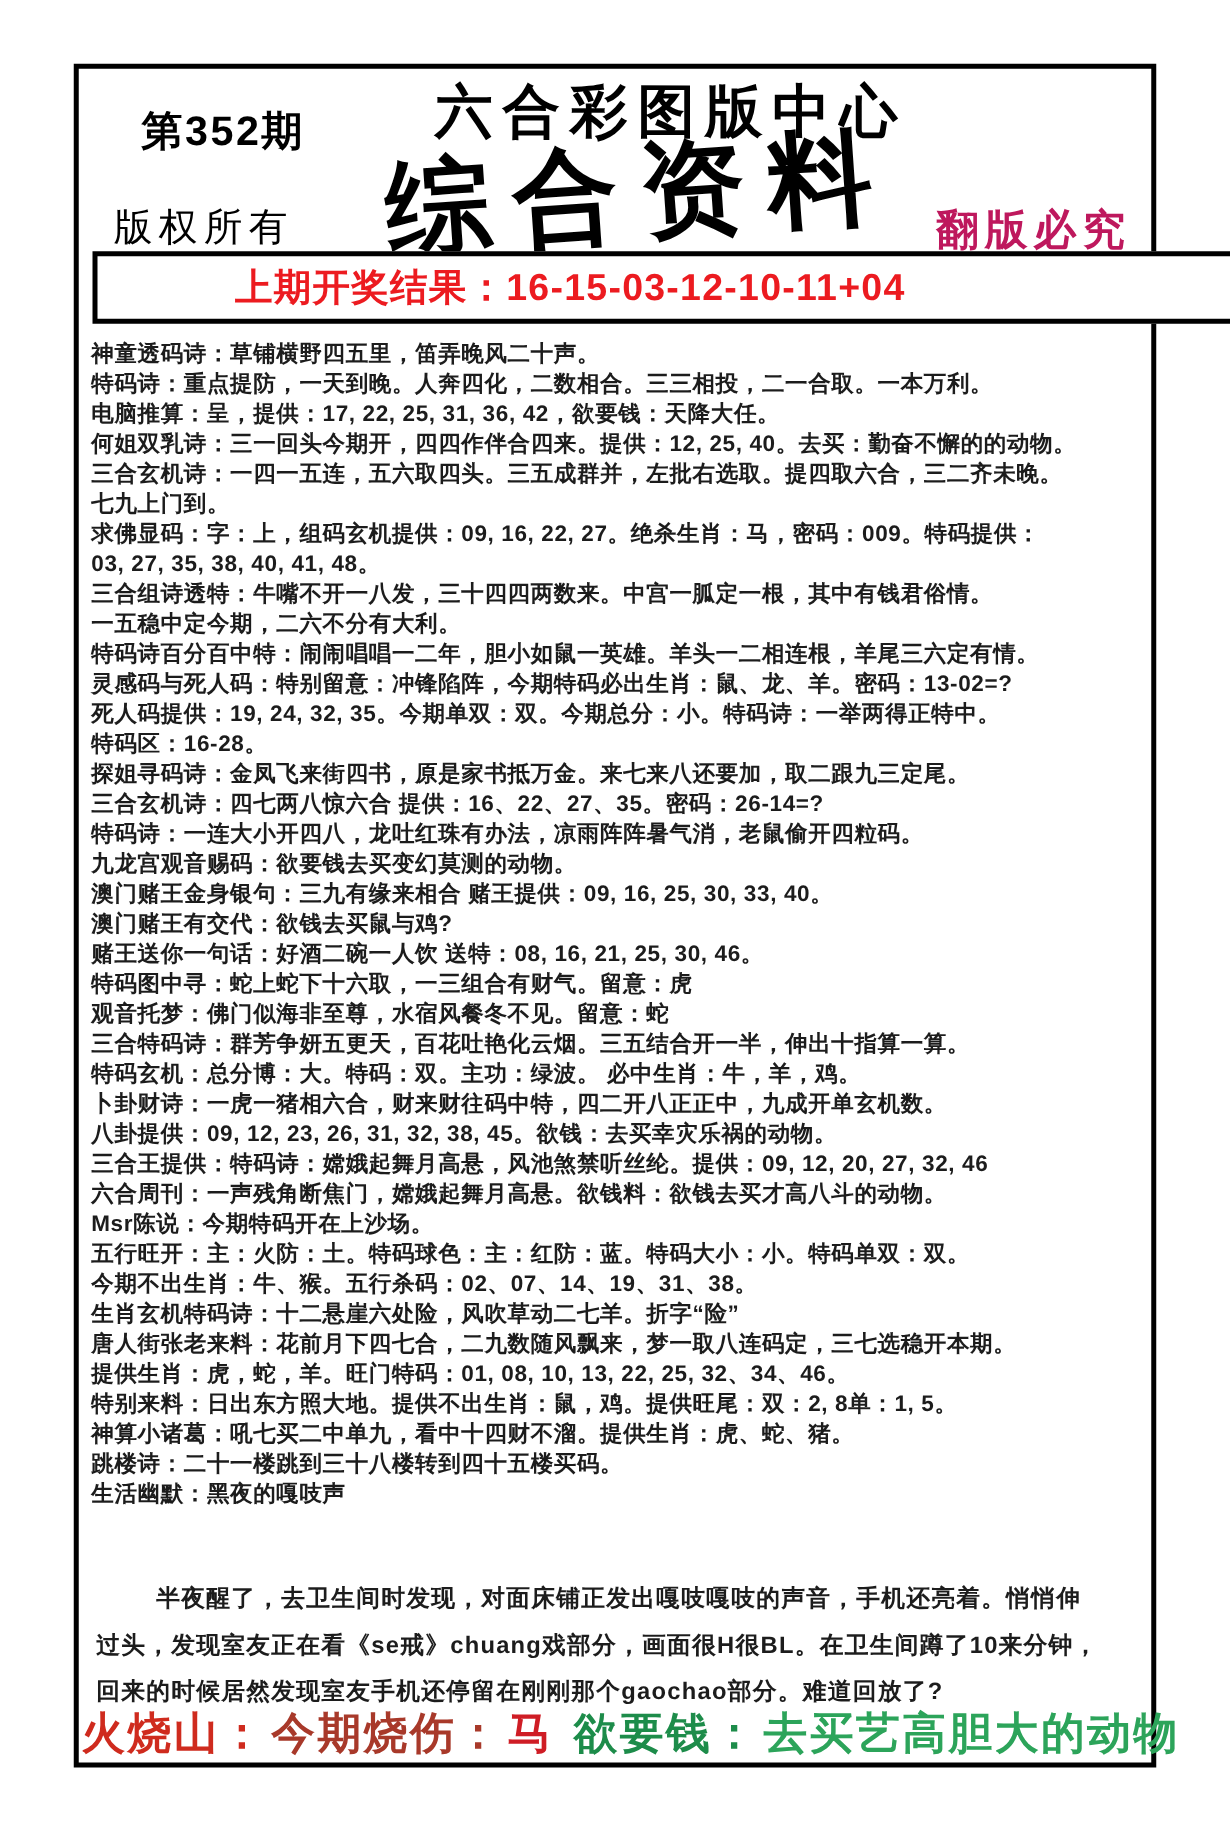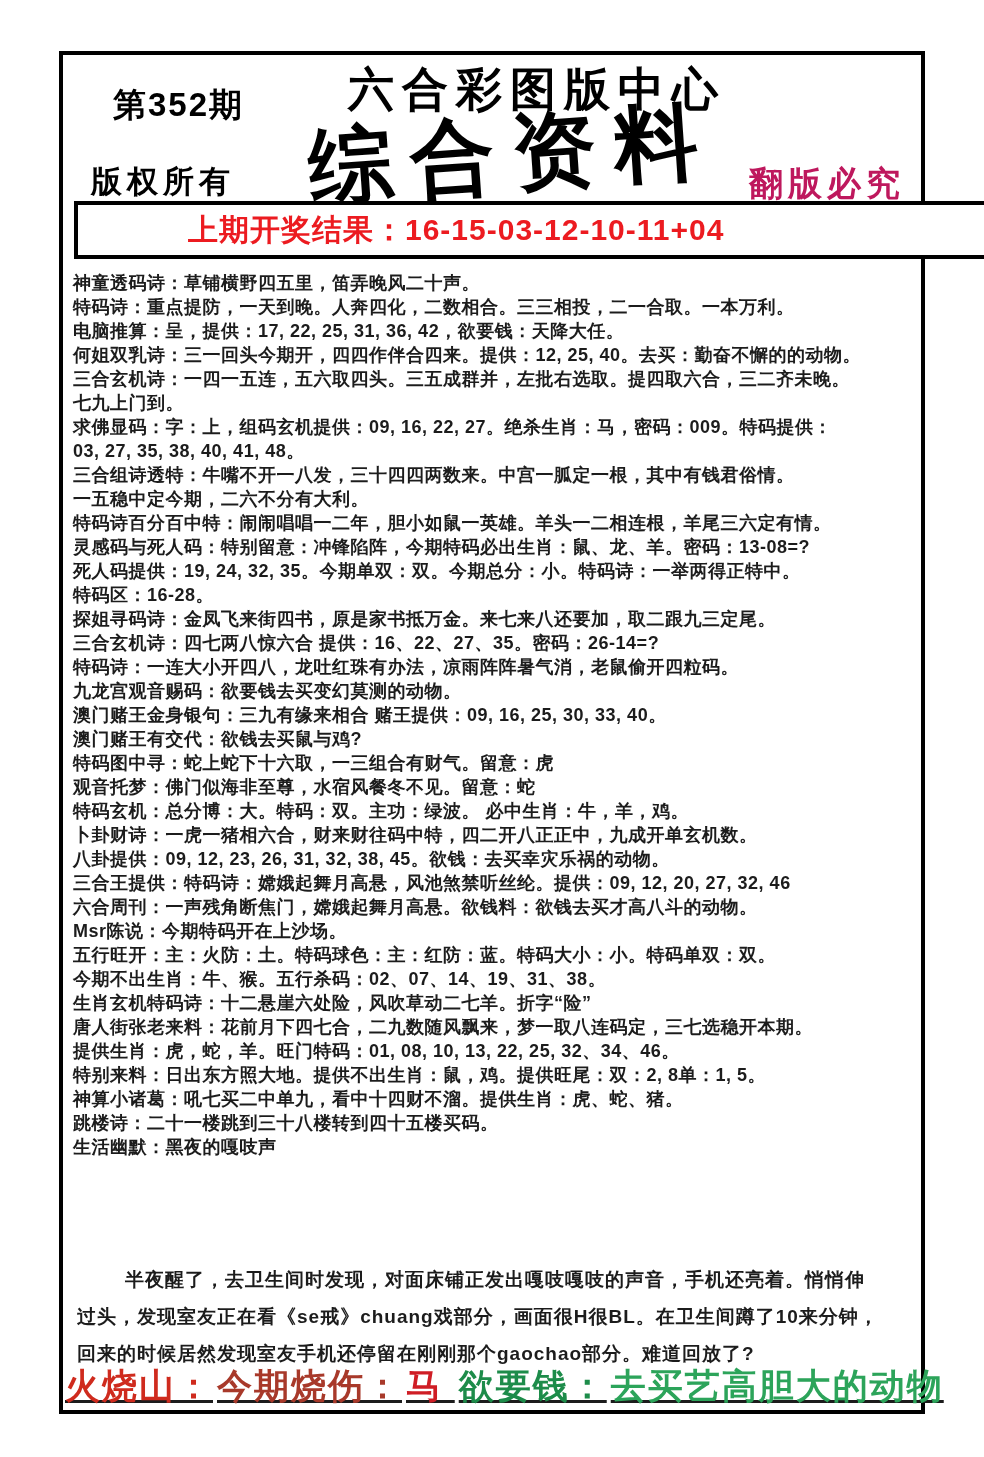--- a/index.html
+++ b/index.html
@@ -24,21 +24,21 @@
   }
   .main-title{
     position:absolute;left:0;right:0;top:44px;text-align:center;
     padding-left:40px;
     font-size:84px;font-weight:900;letter-spacing:18px;color:#000;
     transform:rotate(-4deg);
     font-family:"DejaVu Serif","Liberation Serif",serif;
   }
   .copy-left{
     position:absolute;left:28px;top:106px;
-    font-size:31px;font-weight:bold;letter-spacing:5px;color:#000;
+    font-size:31px;font-weight:normal;letter-spacing:5px;color:#000;
   }
   .copy-right{
     position:absolute;right:16px;top:106px;
     font-size:34px;font-weight:bold;letter-spacing:5px;color:#be185d;
   }
   .result-box{
     position:absolute;left:11px;top:146px;width:816px;height:50px;
     border:4px solid #000;background:#fff;
     display:flex;align-items:center;padding-left:110px;
     font-size:30px;font-weight:bold;letter-spacing:1px;
@@ -53,21 +53,21 @@
   .humor{
     position:absolute;left:14px;top:1206px;width:830px;
   }
   .humor .humor-line{
     font-size:19px;line-height:37px;font-weight:bold;
     white-space:nowrap;color:#1c1c1c;letter-spacing:1px;
   }
   .humor .humor-line:first-child{padding-left:48px;}
   .footer-line{
     position:absolute;left:0;right:0;top:1308px;text-align:center;
-    font-size:35px;font-weight:900;letter-spacing:2px;white-space:nowrap;text-decoration:underline;
+    font-size:35px;font-weight:900;letter-spacing:2px;white-space:nowrap;
   }
   .footer-line span{padding:0 2px;}
 </style>
 </head>
 <body>
 
 <div class="frame">
 
   <div class="site-title">六合彩图版中心</div>
   <div class="issue">第352期</div>
@@ -84,31 +84,33 @@
       <div class="tip-line">特码诗：重点提防，一天到晚。人奔四化，二数相合。三三相投，二一合取。一本万利。</div>
       <div class="tip-line">电脑推算：呈，提供：17, 22, 25, 31, 36, 42，欲要钱：天降大任。</div>
       <div class="tip-line">何姐双乳诗：三一回头今期开，四四作伴合四来。提供：12, 25, 40。去买：勤奋不懈的的动物。</div>
       <div class="tip-line">三合玄机诗：一四一五连，五六取四头。三五成群并，左批右选取。提四取六合，三二齐未晚。</div>
       <div class="tip-line">七九上门到。</div>
       <div class="tip-line">求佛显码：字：上，组码玄机提供：09, 16, 22, 27。绝杀生肖：马，密码：009。特码提供：</div>
       <div class="tip-line">03, 27, 35, 38, 40, 41, 48。</div>
       <div class="tip-line">三合组诗透特：牛嘴不开一八发，三十四四两数来。中宫一胍定一根，其中有钱君俗情。</div>
       <div class="tip-line">一五稳中定今期，二六不分有大利。</div>
       <div class="tip-line">特码诗百分百中特：闹闹唱唱一二年，胆小如鼠一英雄。羊头一二相连根，羊尾三六定有情。</div>
-      <div class="tip-line">灵感码与死人码：特别留意：冲锋陷阵，今期特码必出生肖：鼠、龙、羊。密码：13-08=?</div>
+      <div class="tip-line">灵感码与死人码：特别留意：冲锋陷阵，今期特码必出生肖：鼠、龙、羊。密码：13-02=?</div>
       <div class="tip-line">死人码提供：19, 24, 32, 35。今期单双：双。今期总分：小。特码诗：一举两得正特中。</div>
       <div class="tip-line">特码区：16-28。</div>
       <div class="tip-line">探姐寻码诗：金凤飞来街四书，原是家书抵万金。来七来八还要加，取二跟九三定尾。</div>
       <div class="tip-line">三合玄机诗：四七两八惊六合 提供：16、22、27、35。密码：26-14=?</div>
       <div class="tip-line">特码诗：一连大小开四八，龙吐红珠有办法，凉雨阵阵暑气消，老鼠偷开四粒码。</div>
       <div class="tip-line">九龙宫观音赐码：欲要钱去买变幻莫测的动物。</div>
       <div class="tip-line">澳门赌王金身银句：三九有缘来相合 赌王提供：09, 16, 25, 30, 33, 40。</div>
       <div class="tip-line">澳门赌王有交代：欲钱去买鼠与鸡?</div>
+      <div class="tip-line">赌王送你一句话：好酒二碗一人饮 送特：08, 16, 21, 25, 30, 46。</div>
       <div class="tip-line">特码图中寻：蛇上蛇下十六取，一三组合有财气。留意：虎</div>
       <div class="tip-line">观音托梦：佛门似海非至尊，水宿风餐冬不见。留意：蛇</div>
+      <div class="tip-line">三合特码诗：群芳争妍五更天，百花吐艳化云烟。三五结合开一半，伸出十指算一算。</div>
       <div class="tip-line">特码玄机：总分博：大。特码：双。主功：绿波。  必中生肖：牛，羊，鸡。</div>
       <div class="tip-line">卜卦财诗：一虎一猪相六合，财来财往码中特，四二开八正正中，九成开单玄机数。</div>
       <div class="tip-line">八卦提供：09, 12, 23, 26, 31, 32, 38, 45。欲钱：去买幸灾乐祸的动物。</div>
       <div class="tip-line">三合王提供：特码诗：嫦娥起舞月高悬，风池煞禁听丝纶。提供：09, 12, 20, 27, 32, 46</div>
       <div class="tip-line">六合周刊：一声残角断焦门，嫦娥起舞月高悬。欲钱料：欲钱去买才高八斗的动物。</div>
       <div class="tip-line">Msr陈说：今期特码开在上沙场。</div>
       <div class="tip-line">五行旺开：主：火防：土。特码球色：主：红防：蓝。特码大小：小。特码单双：双。</div>
       <div class="tip-line">今期不出生肖：牛、猴。五行杀码：02、07、14、19、31、38。</div>
       <div class="tip-line">生肖玄机特码诗：十二悬崖六处险，风吹草动二七羊。折字“险”</div>
       <div class="tip-line">唐人街张老来料：花前月下四七合，二九数随风飘来，梦一取八连码定，三七选稳开本期。</div>

